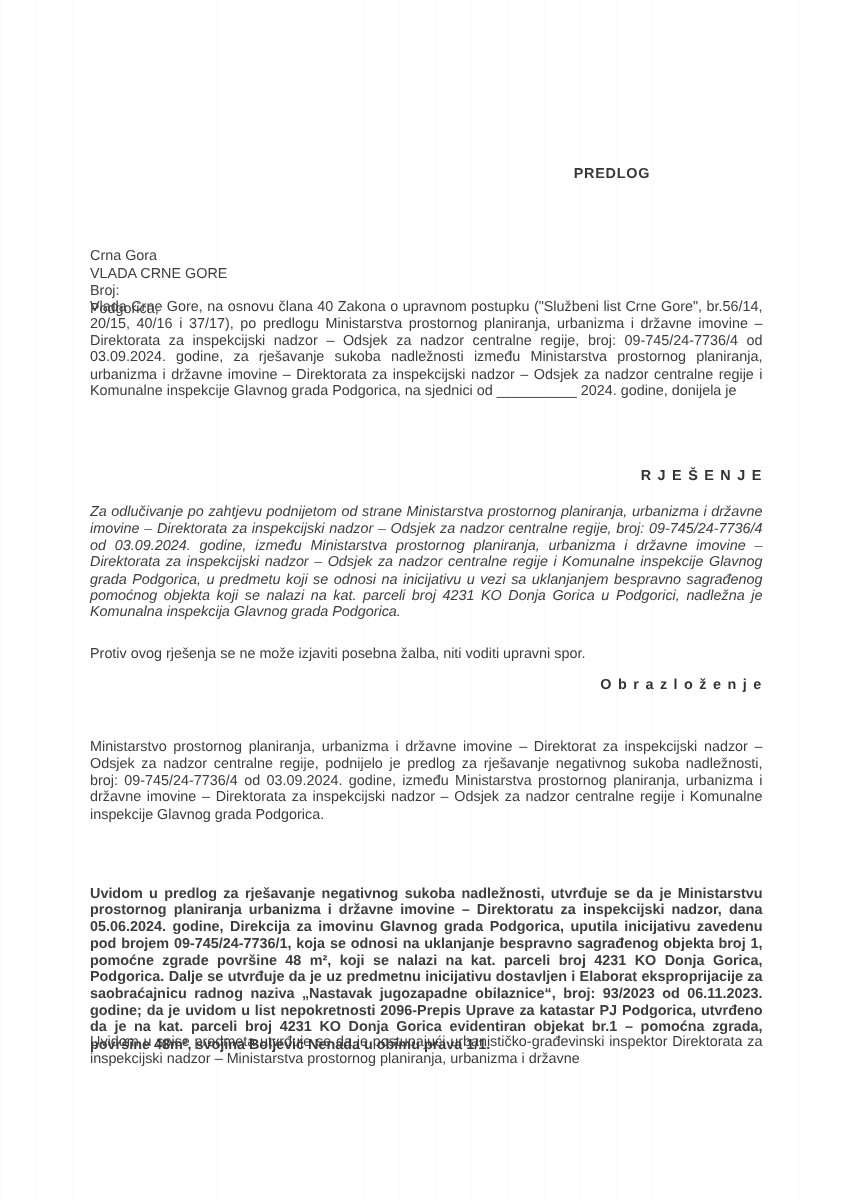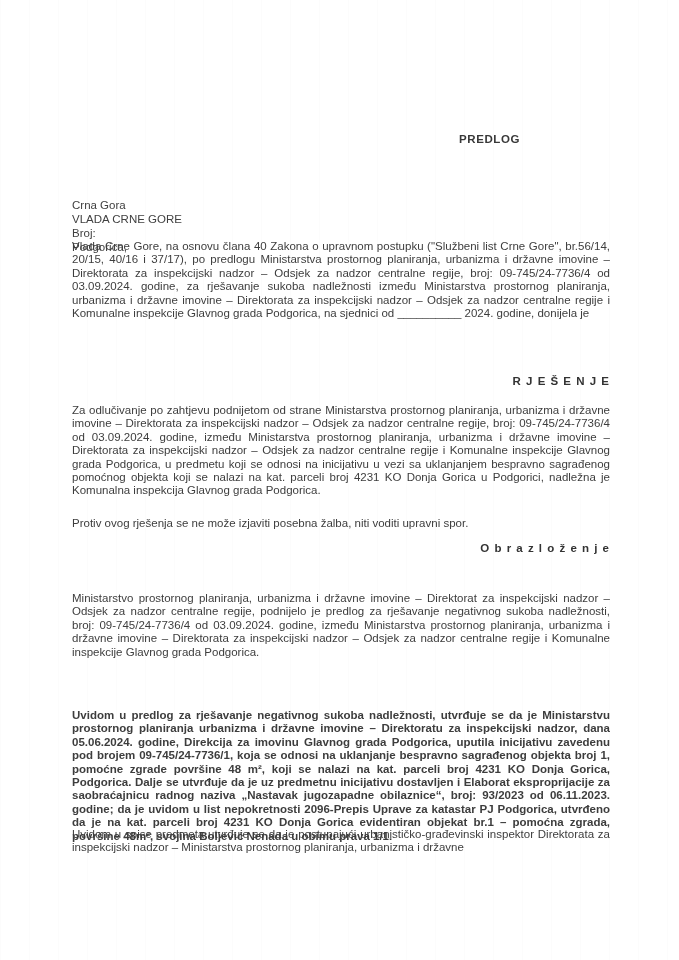--- a/index.html
+++ b/index.html
@@ -63,21 +63,21 @@
   }
   .heading {
     text-align: right;
     font-weight: bold;
     letter-spacing: 1px;
     color: #333333;
     margin: 0;
   }
   #intro      { top: 240px; }
   #h-rjesenje { top: 375px; }
-  #p-resolution { top: 404px; }
+  #p-resolution { top: 404px; font-style: italic; }
   #p-appeal   { top: 517px; }
   #h-obrazlozenje { top: 542px; }
   #p-exp1     { top: 592px; }
   #p-exp2     { top: 709px; font-weight: bold; }
   #p-exp3     { top: 796px; margin-top: 32px; }
 </style>
 </head>
 <body>
 
 <div class="page">

